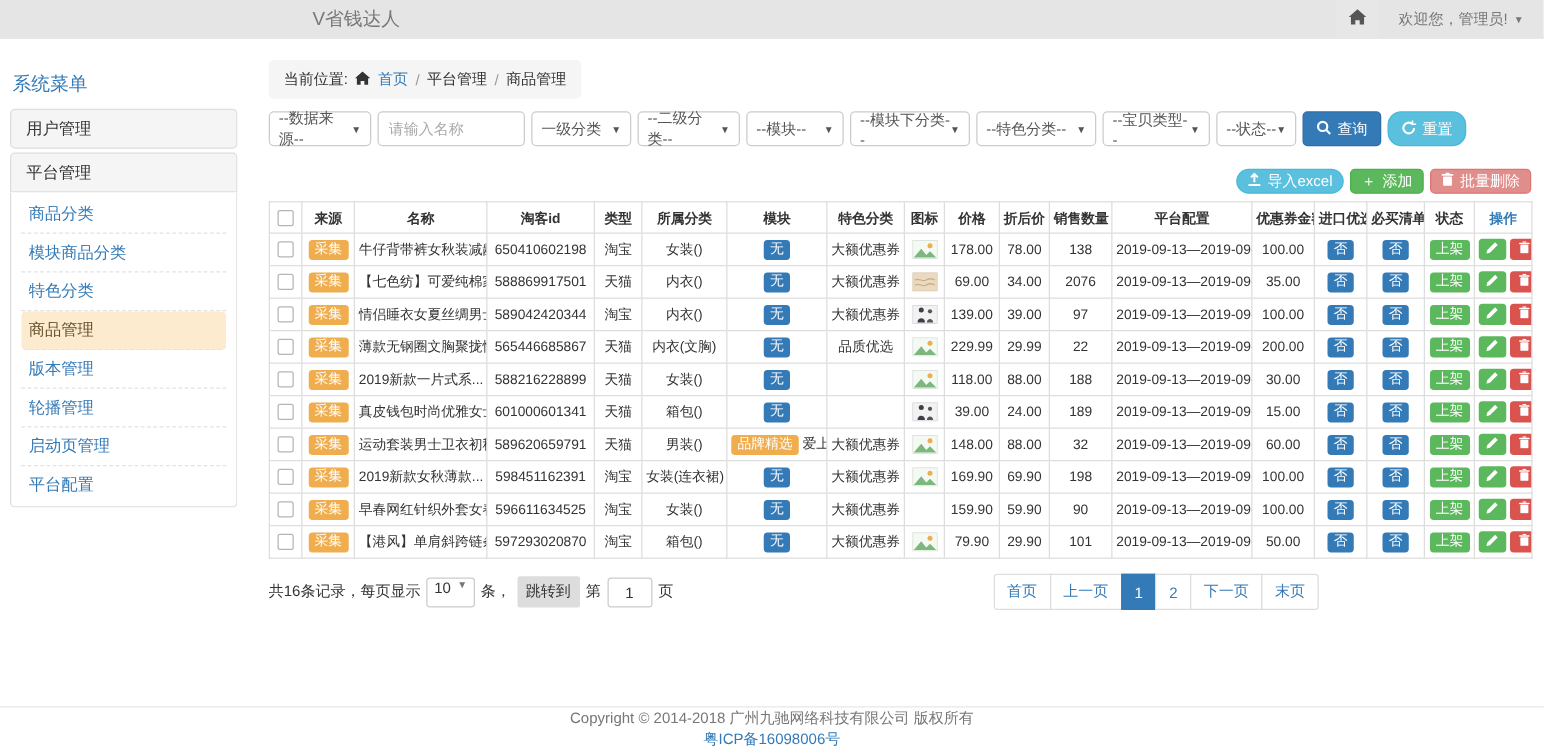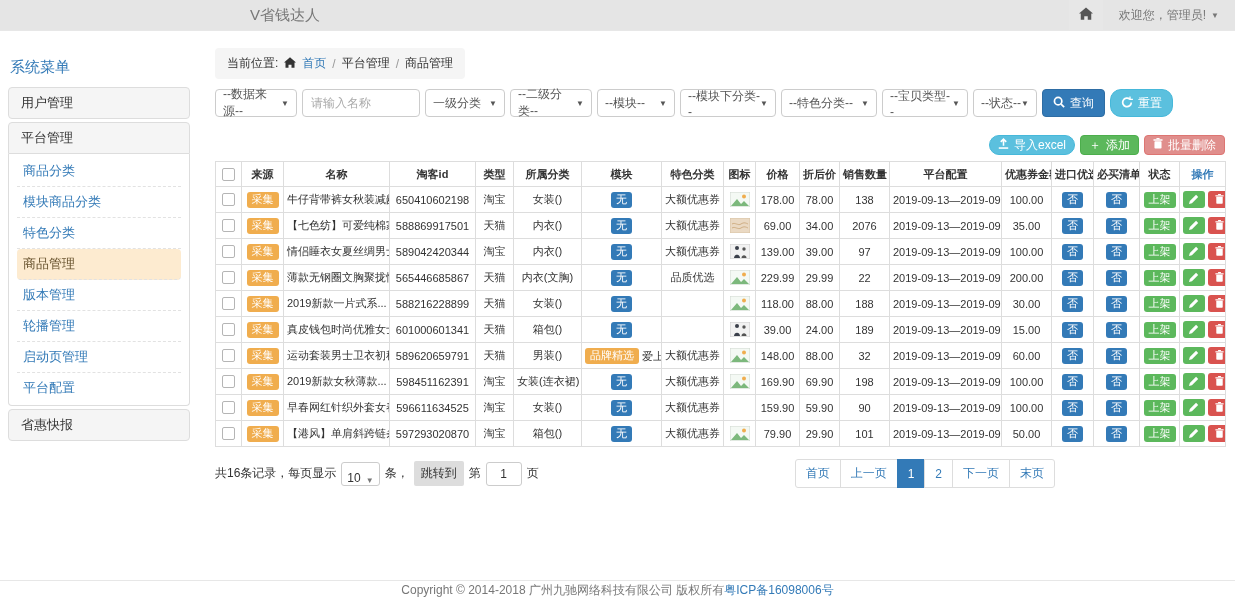--- a/index.html
+++ b/index.html
@@ -66,35 +66,35 @@
   .badge-green  { background:var(--success,#5cb85c); }
   .op-btn { display:inline-flex; align-items:center; justify-content:center;
     width:22px; height:17px; border-radius:3px; cursor:pointer; vertical-align:middle; }
   .op-edit { background:var(--success,#5cb85c); margin-right:3px; }
   .op-del  { background:var(--danger,#d9534f); }
   .thumb { vertical-align:middle; }
   
   .pagination-bar { margin-top:12px; display:flex; align-items:center; justify-content:space-between; }
   .page-summary { display:flex; align-items:center; gap:5px; color:#333; }
   .mini-sel { height:24px; border:1px solid #ccc; border-radius:3px; background:#fff;
-    display:inline-flex; align-items:flex-end; gap:5px; padding:0 5px; cursor:pointer; }
+    display:inline-flex; align-items:flex-start; gap:5px; padding:0 5px; cursor:pointer; }
   .jump-btn { background:#ddd; border:none; padding:4px 7px; border-radius:2px;
     color:#333; font-size:12px; cursor:pointer; font-family:inherit; }
   .page-input { width:36px; height:24px; border:1px solid #ccc; border-radius:3px;
     text-align:center; font-size:12px; color:#333; font-family:inherit; }
   .pager { display:flex; margin-right:170px; }
   .page-btn { border:1px solid #ddd; background:#fff; color:#337ab7; padding:5px 10px;
     margin-left:-1px; font-size:12px; cursor:pointer; }
   .page-btn:first-child { border-radius:3px 0 0 3px; margin-left:0; }
   .page-btn:last-child { border-radius:0 3px 3px 0; }
   .page-btn.active { background:var(--primary,#337ab7); color:#fff; border-color:#337ab7; }
   
-  .footer { position:absolute; left:0; right:0; bottom:0; height:20px; background:#fff;
+  .footer { position:absolute; left:0; right:0; bottom:0; height:35px; background:#fff;
     border-top:1px solid #e7e7e7; display:flex; align-items:center; justify-content:center;
-    color:#777; font-size:12px; }
+    color:#777; font-size:12px;flex-direction:column; }
   .footer .icp { color:#337ab7; cursor:pointer; }
 </style>
 </head>
 <body>
 
 <header class="navbar">
   <div class="brand">V省钱达人</div>
   <div class="nav-right">
     <div class="home-btn">
       <span>
@@ -118,21 +118,20 @@
       <div class="side-sub">
         <div class="sub-item">商品分类</div>
         <div class="sub-item">模块商品分类</div>
         <div class="sub-item">特色分类</div>
         <div class="sub-item active">商品管理</div>
         <div class="sub-item">版本管理</div>
         <div class="sub-item">轮播管理</div>
         <div class="sub-item">启动页管理</div>
         <div class="sub-item">平台配置</div>
       </div>
-      <div class="side-group">省惠快报</div>
     </nav>
 </aside>
 
 <main class="main">
   <div class="breadcrumb">
     <span>当前位置:</span>
     <span>
       <svg width="12" height="11" viewBox="0 0 16 14">
           <path d="M8 0L0 7h2v7h4v-4h4v4h4V7h2z" fill="#333"></path>
         </svg>

